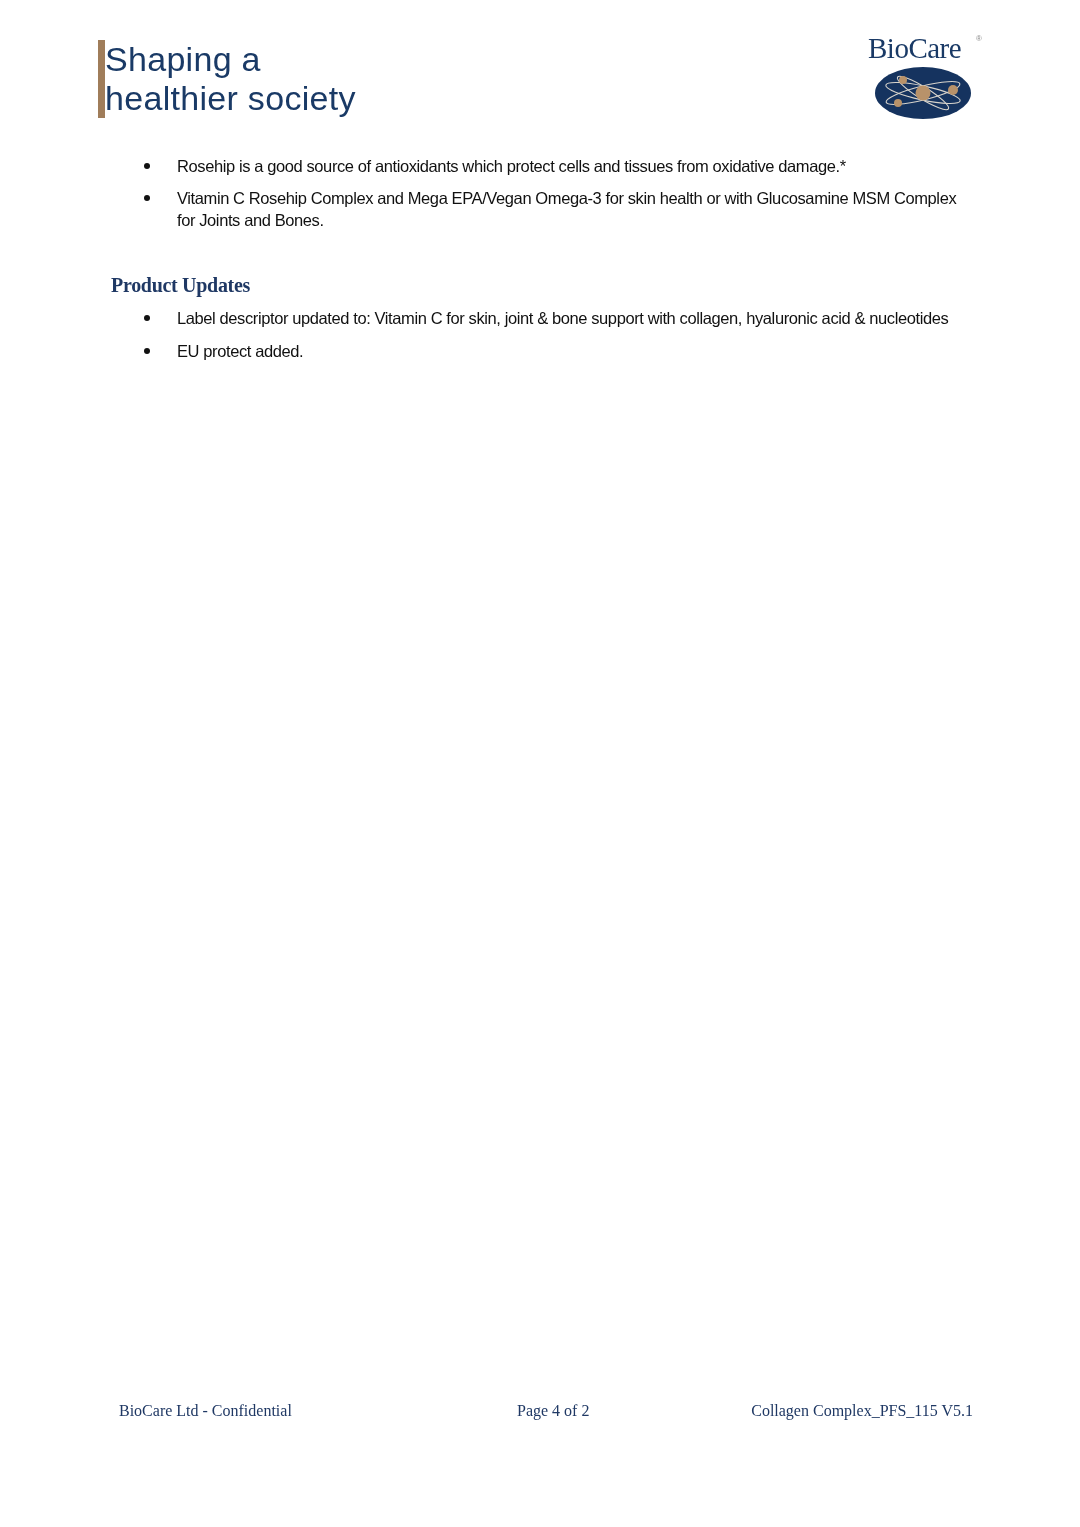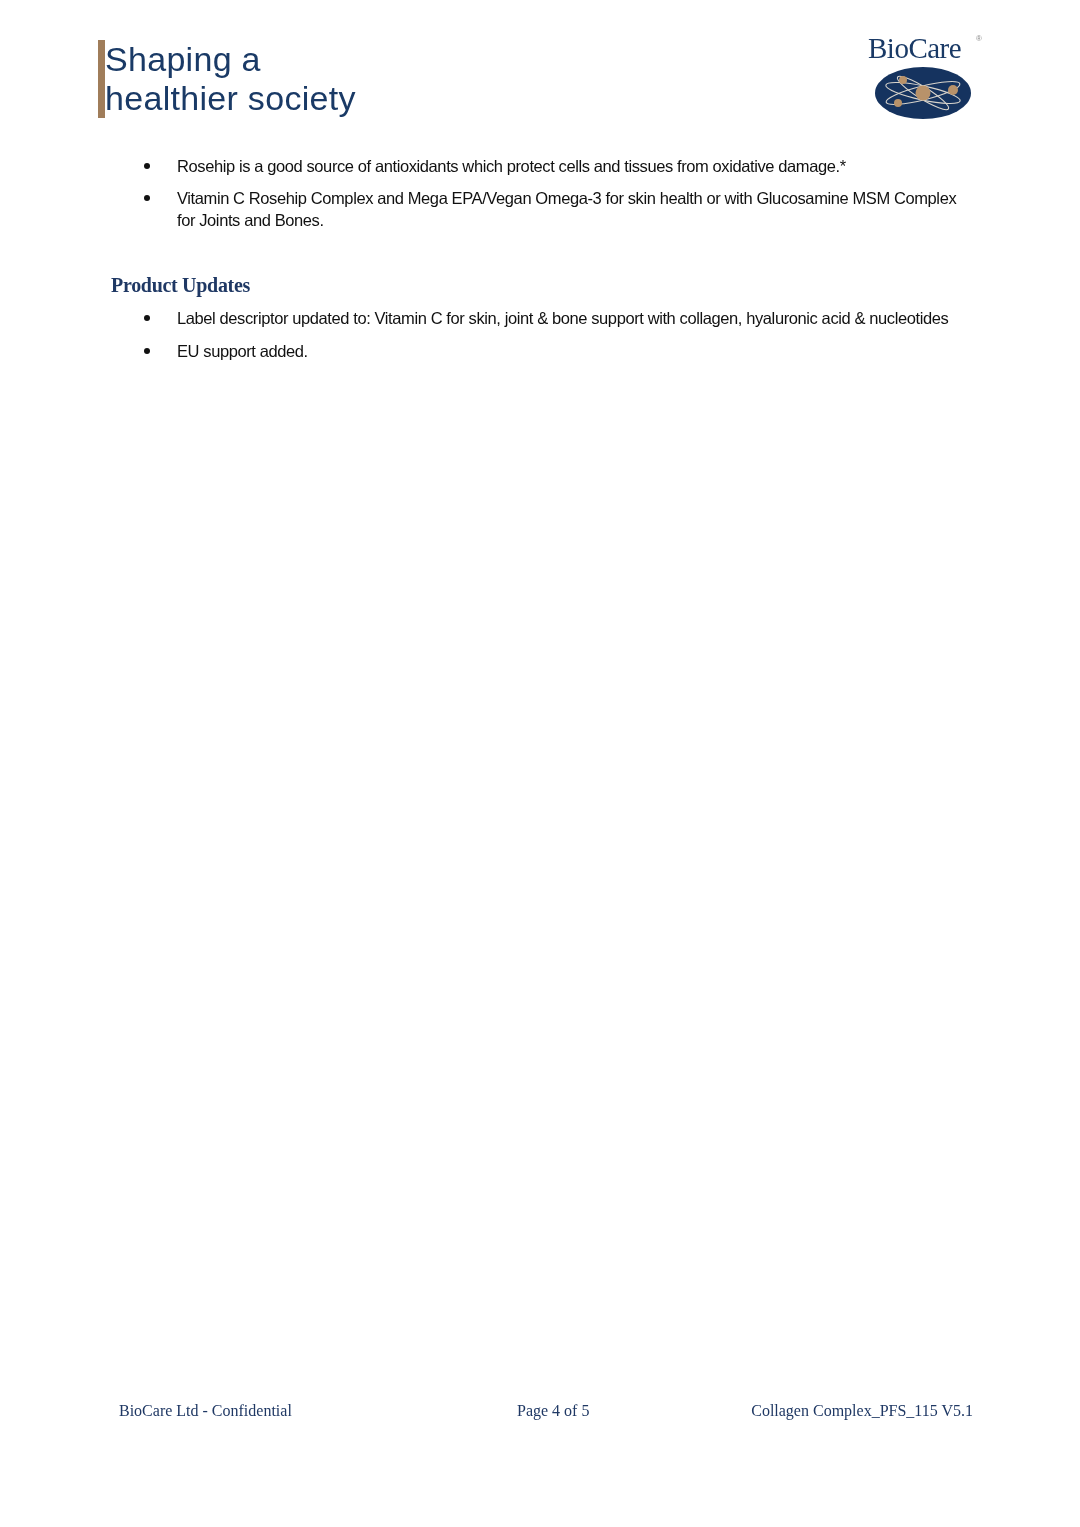--- a/index.html
+++ b/index.html
@@ -158,22 +158,22 @@
   </ul>
 
   <h2 class="section-heading" style="margin-top:42px;">Product Updates</h2>
   <ul class="bullets" style="margin-top:10px;">
     <li>
       <span class="dot"></span>
       <span>Label descriptor updated to: Vitamin C for skin, joint &amp; bone support with collagen, hyaluronic acid &amp; nucleotides</span>
     </li>
     <li style="margin-top:11px;">
       <span class="dot"></span>
-      <span>EU support added.</span>
+      <span>EU protect added.</span>
     </li>
   </ul>
 </div>
 
 <div class="footer">
   <span class="f-left">BioCare Ltd - Confidential</span>
-  <span class="f-center">Page 4 of 5</span>
+  <span class="f-center">Page 4 of 2</span>
   <span class="f-right">Collagen Complex_PFS_115 V5.1</span>
 </div>
 
 </body></html>

